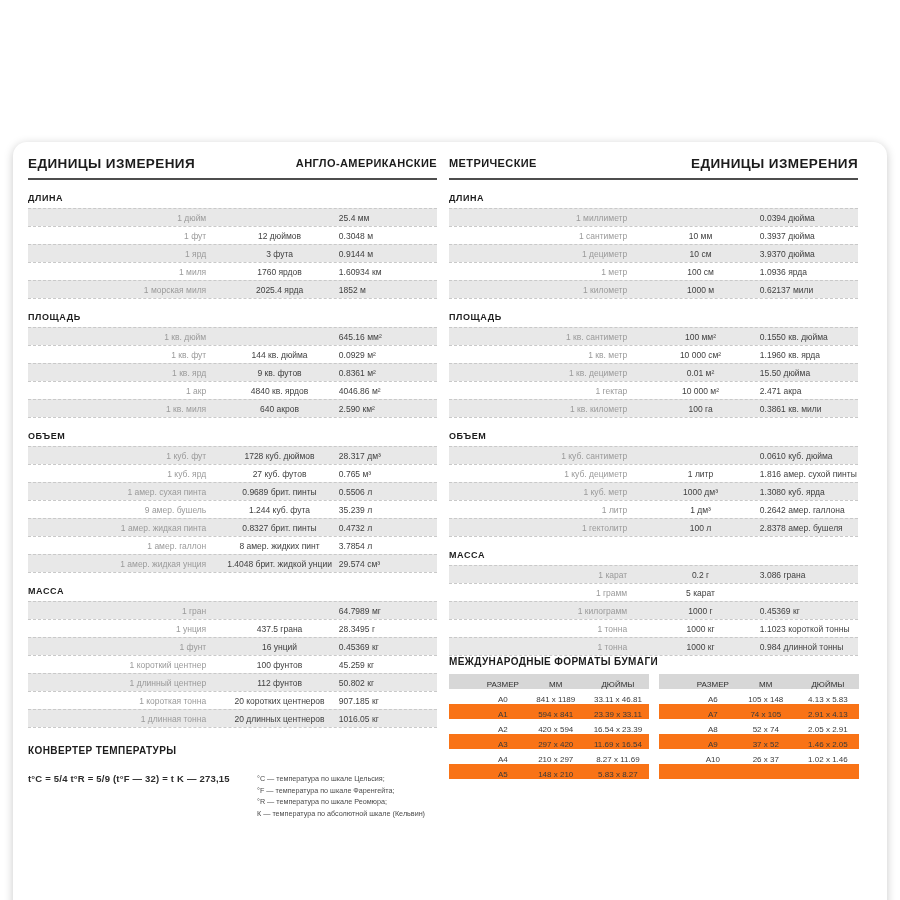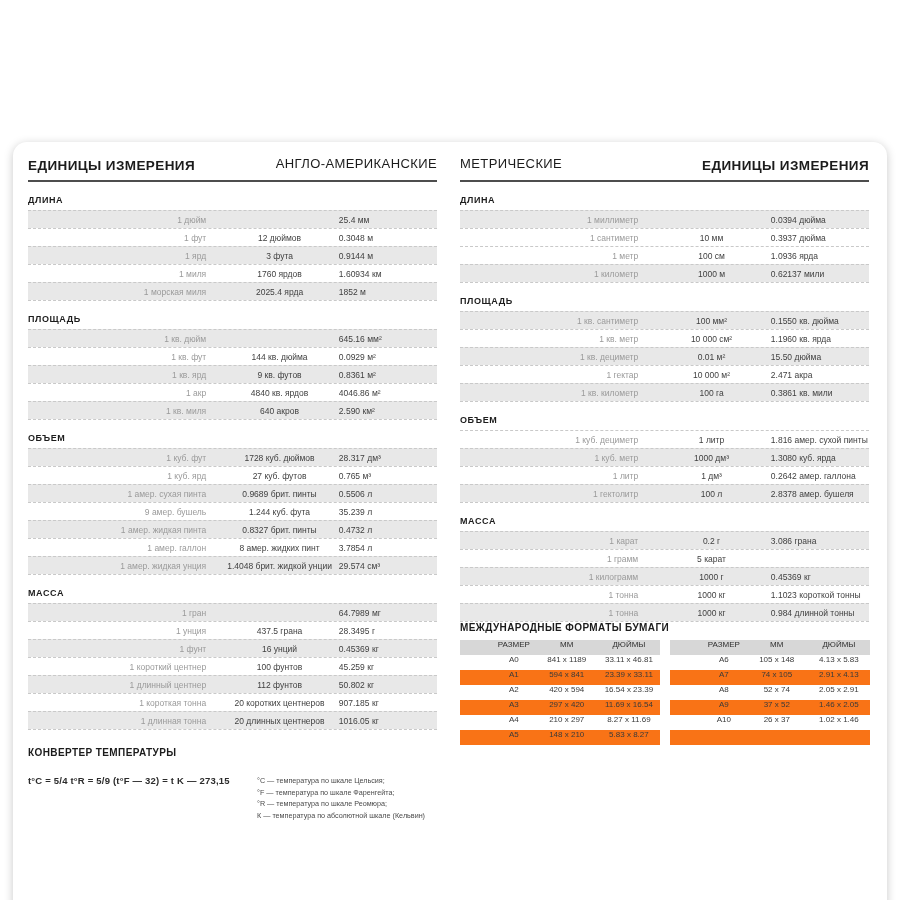--- a/index.html
+++ b/index.html
@@ -9,28 +9,28 @@
     font-family:"Liberation Sans",sans-serif;
     -webkit-font-smoothing:antialiased;
   }
   .page-card{
     position:absolute;left:13px;top:142px;width:874px;height:800px;
     background:#ffffff;border-radius:14px;
     box-shadow:0 2px 10px rgba(0,0,0,0.22);
     box-sizing:border-box;
     padding:10px 25px 0 15px;
   }
-  .spread{display:flex;gap:23px;}
+  .spread{display:flex;gap:12px;}
   .col{width:409px;flex:0 0 409px;}
   .col-head{
     display:flex;justify-content:space-between;align-items:flex-end;
     border-bottom:2px solid #4d4d4d;padding-bottom:7px;padding-top:4px;
   }
   .title{font-size:13.5px;font-weight:bold;letter-spacing:.4px;color:#1c1c1c;}
-  .eyebrow{font-size:13px;font-weight:normal;letter-spacing:.4px;color:#1c1c1c;padding-bottom:2px;}
+  .eyebrow{font-size:11px;font-weight:bold;letter-spacing:.4px;color:#1c1c1c;padding-bottom:2px;}
   .sec{margin-top:13px;}
   .sec-h{font-size:9px;font-weight:bold;letter-spacing:.6px;color:#1c1c1c;margin-bottom:5px;}
   .utable{width:100%;border-bottom:1px dashed #c9c9c9;}
   .trow{
     display:flex;align-items:center;height:17px;
     border-top:1px dashed #c9c9c9;
     font-size:8.5px;color:#3f3f3f;background:#ffffff;
   }
   .trow.shade{background:#e8e8e8;}
   .tc{white-space:nowrap;overflow:hidden;box-sizing:border-box;}
@@ -39,21 +39,21 @@
   .tc.val{flex:1;text-align:left;}
   .temp{margin-top:17px;}
   .temp-h{font-size:10px;font-weight:bold;letter-spacing:.4px;color:#1c1c1c;margin-bottom:17px;}
   .temp-body{display:flex;}
   .temp-formula{width:56%;font-size:9.5px;font-weight:bold;color:#2b2b2b;letter-spacing:.2px;}
   .temp-notes{font-size:7.2px;color:#4a4a4a;line-height:1.6;}
   .paper{margin-top:0;}
   .paper-h{font-size:10px;font-weight:bold;letter-spacing:.4px;color:#1c1c1c;margin-bottom:7px;}
   .paper-tables{display:flex;gap:10px;}
   .ptable{width:200px;flex:0 0 200px;}
-  .prow{display:flex;align-items:flex-start;height:15px;font-size:8px;color:#3a3a3a;background:#ffffff;padding-left:32px;}
+  .prow{display:flex;align-items:flex-end;height:15px;font-size:8px;color:#3a3a3a;background:#ffffff;padding-left:32px;}
   .prow.head{background:#d7d7d7;color:#2e2e2e;}
   .prow.shade{background:#f97316;}
   .pc{white-space:nowrap;overflow:hidden;text-align:center;}
   .pc.p0{width:26%;}
   .pc.p1{width:37%;}
   .pc.p2{width:37%;}
 </style>
 </head>
 <body>
 
@@ -236,20 +236,25 @@
             <div class="trow shade">
               <div class="tc lab">1 миллиметр</div>
               <div class="tc mid"></div>
               <div class="tc val">0.0394 дюйма</div>
             </div>
             <div class="trow">
               <div class="tc lab">1 сантиметр</div>
               <div class="tc mid">10 мм</div>
               <div class="tc val">0.3937 дюйма</div>
             </div>
+            <div class="trow shade">
+              <div class="tc lab">1 дециметр</div>
+              <div class="tc mid">10 см</div>
+              <div class="tc val">3.9370 дюйма</div>
+            </div>
             <div class="trow">
               <div class="tc lab">1 метр</div>
               <div class="tc mid">100 см</div>
               <div class="tc val">1.0936 ярда</div>
             </div>
             <div class="trow shade">
               <div class="tc lab">1 километр</div>
               <div class="tc mid">1000 м</div>
               <div class="tc val">0.62137 мили</div>
             </div>
@@ -283,20 +288,25 @@
               <div class="tc lab">1 кв. километр</div>
               <div class="tc mid">100 га</div>
               <div class="tc val">0.3861 кв. мили</div>
             </div>
           </div>
       </div>
 
       <div class="sec">
         <div class="sec-h">ОБЪЕМ</div>
         <div class="utable">
+            <div class="trow shade">
+              <div class="tc lab">1 куб. сантиметр</div>
+              <div class="tc mid"></div>
+              <div class="tc val">0.0610 куб. дюйма</div>
+            </div>
             <div class="trow">
               <div class="tc lab">1 куб. дециметр</div>
               <div class="tc mid">1 литр</div>
               <div class="tc val">1.816 амер. сухой пинты</div>
             </div>
             <div class="trow shade">
               <div class="tc lab">1 куб. метр</div>
               <div class="tc mid">1000 дм³</div>
               <div class="tc val">1.3080 куб. ярда</div>
             </div>

